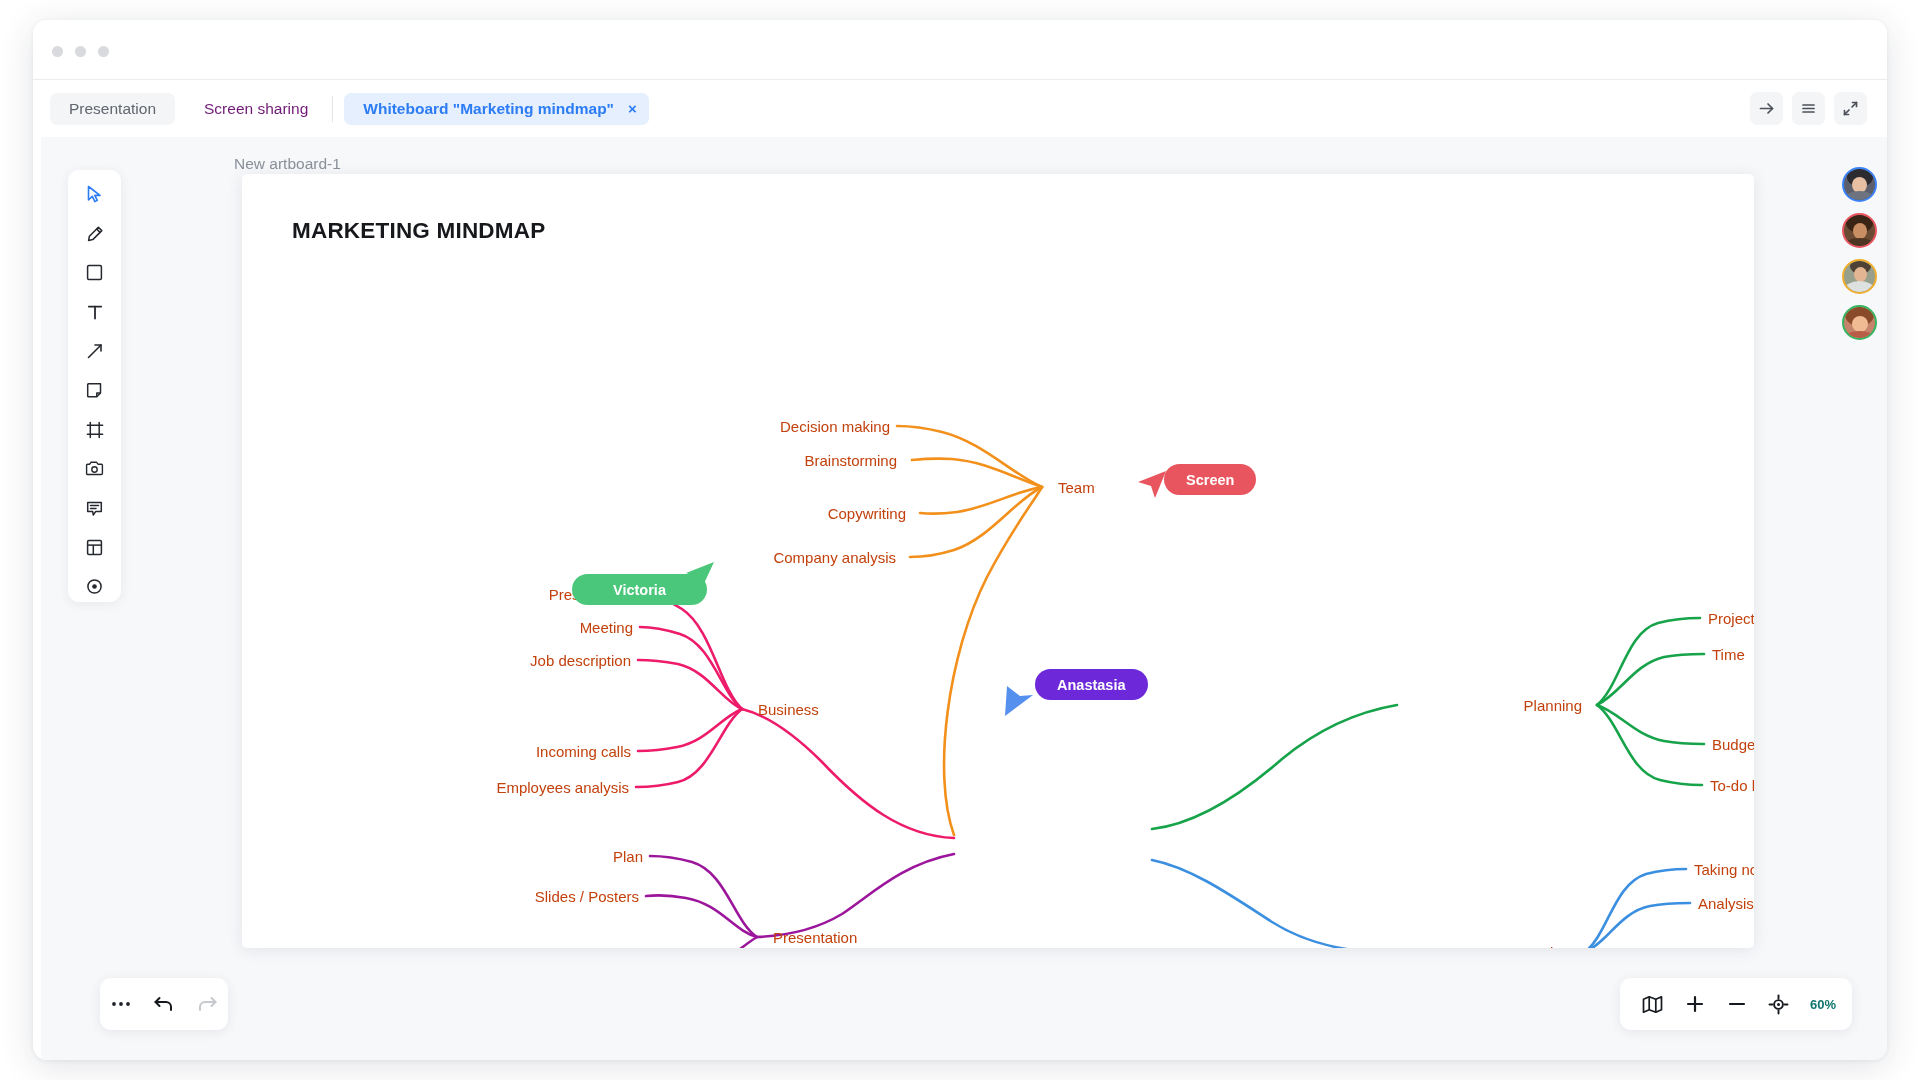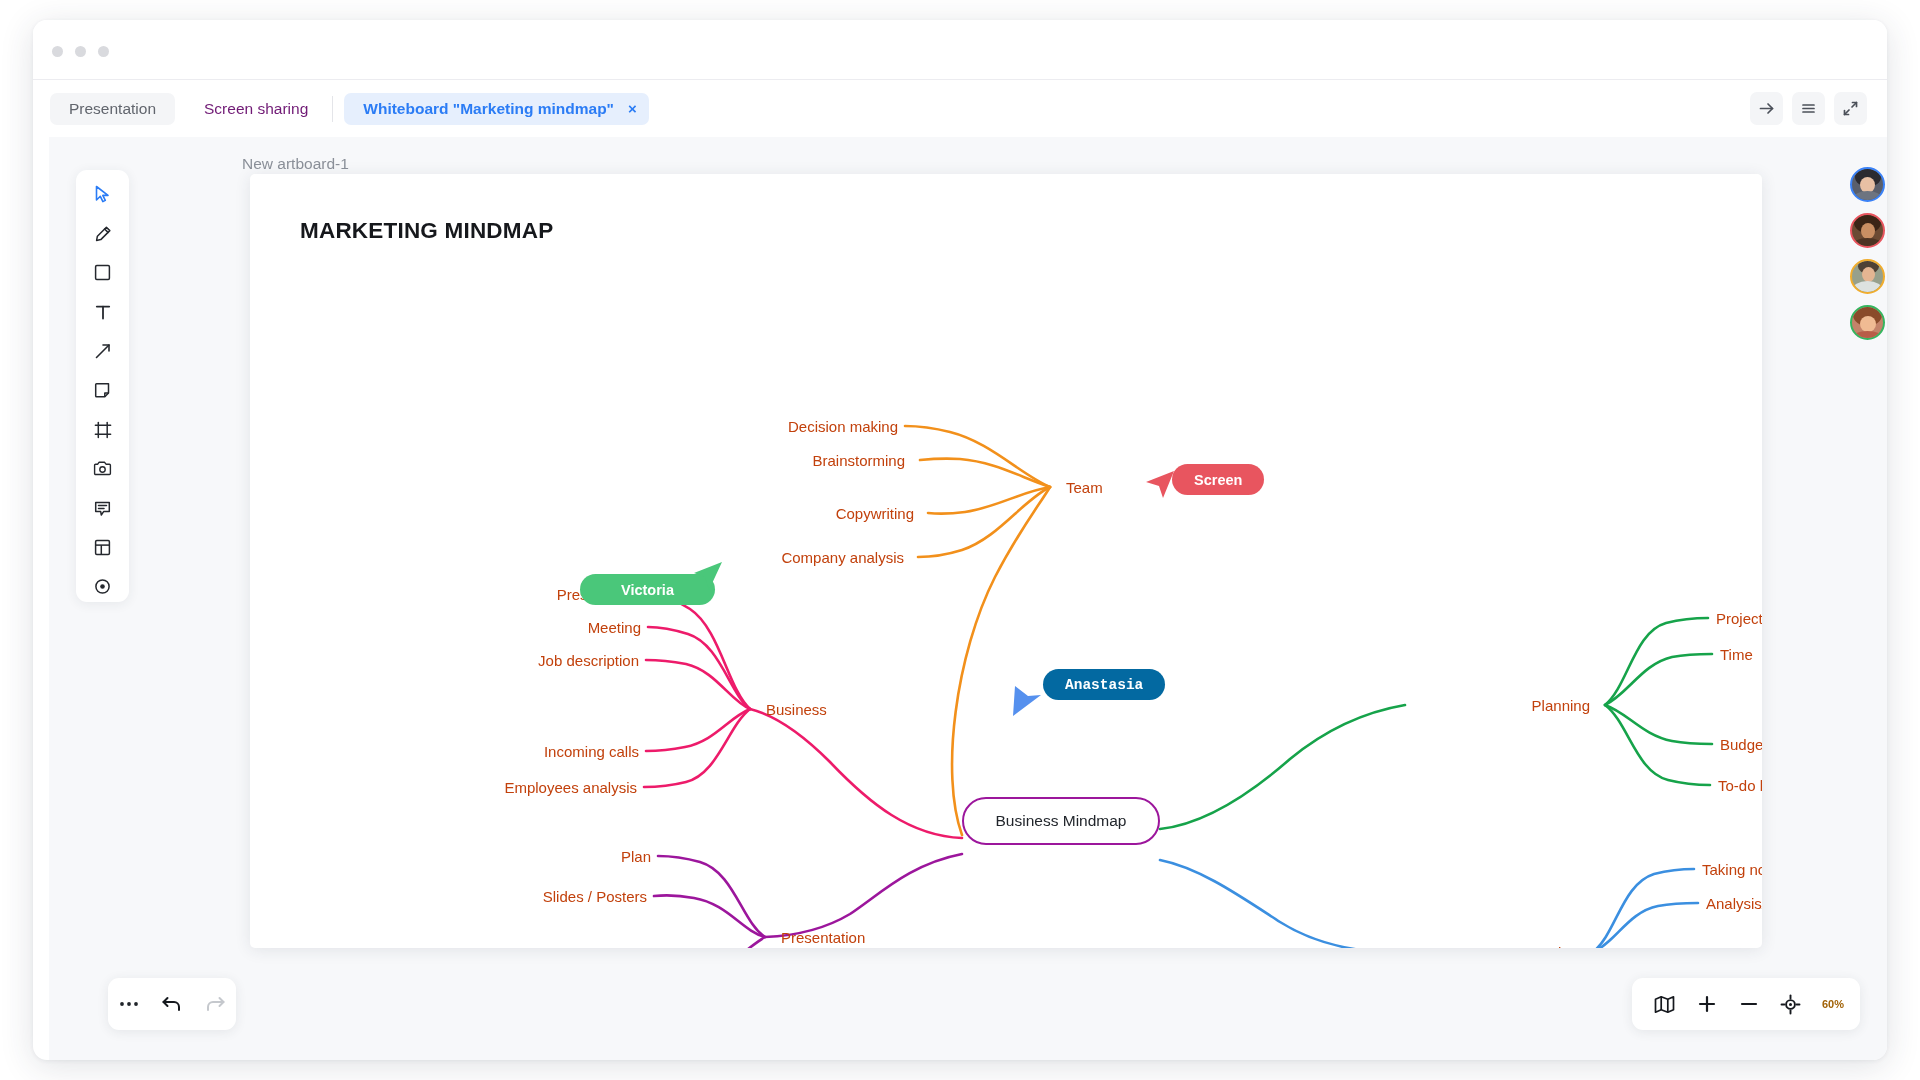--- a/index.html
+++ b/index.html
@@ -59,21 +59,21 @@
   #tabbar-actions { margin-left: auto; margin-right: 20px; display: flex; gap: 9px; }
   .tb-btn {
     width: 33px; height: 33px; border-radius: 7px; background: #f4f5f7;
     display: flex; align-items: center; justify-content: center;
     cursor: pointer;
   }
   .tb-btn svg { display: block; }
 
   
   #workspace {
-    position: absolute; left: 16px; top: 117px;
+    position: absolute; left: 8px; top: 117px;
     width: 100%; bottom: 0;
     background: #f7f8fa;
   }
 
   
   #left-toolbar {
     position: absolute; left: 27px; top: 33px;
     width: 53px; height: 432px;
     background: #ffffff;
     border-radius: 11px;
@@ -153,21 +153,21 @@
   
   #zoom-bar {
     position: absolute; right: 43px; bottom: 30px;
     height: 52px;
     background: #ffffff; border-radius: 11px;
     box-shadow: 0 2px 12px rgba(40,50,70,0.09);
     display: flex; align-items: center; gap: 4px;
     padding: 0 14px;
   }
   .zb-btn { cursor: pointer; display: flex; align-items: center; justify-content: center; width: 38px; height: 38px; }
-  #zoom-level { font-size: 11px; font-weight: 700; color: #a16207; margin-left: 8px; margin-right: 2px; }
+  #zoom-level { font-size: 13px; font-weight: 700; color: #0f766e; margin-left: 8px; margin-right: 2px; }
 
   
   #avatar-rail {
     position: absolute; right: 18px; top: 30px;
     display: flex; flex-direction: column; gap: 11px;
   }
   .avatar {
     width: 35px; height: 35px; border-radius: 50%;
     border: 2.5px solid #ccc;
     overflow: hidden; cursor: pointer; position: relative;
@@ -336,23 +336,20 @@
         <path d="M1355 531 C 1378 512, 1384 458, 1416 449, C 1432 445, 1448 444, 1458 444" stroke="#16a34a" stroke-width="2.6" stroke-linecap="round"></path>
         <path d="M1355 531 C 1378 520, 1392 490, 1422 483, C 1438 480, 1452 480, 1462 480" stroke="#16a34a" stroke-width="2.6" stroke-linecap="round"></path>
         <path d="M1355 531 C 1378 539, 1392 561, 1422 567, C 1438 570, 1452 570, 1462 570" stroke="#16a34a" stroke-width="2.6" stroke-linecap="round"></path>
         <path d="M1355 531 C 1378 548, 1386 598, 1418 606, C 1434 610, 1450 611, 1460 611" stroke="#16a34a" stroke-width="2.6" stroke-linecap="round"></path>
 
         <path d="M1343 778 C 1366 760, 1372 710, 1404 700, C 1420 696, 1434 695, 1444 695" stroke="#3b8fe0" stroke-width="2.6" stroke-linecap="round"></path>
         <path d="M1343 778 C 1366 768, 1378 738, 1408 732, C 1424 729, 1438 729, 1448 729" stroke="#3b8fe0" stroke-width="2.6" stroke-linecap="round"></path>
         <path d="M1343 778 C 1366 788, 1378 806, 1408 810, C 1424 812, 1438 812, 1448 812" stroke="#3b8fe0" stroke-width="2.6" stroke-linecap="round"></path>
       </svg>
 
-      <div id="center-node">
-        <span>Business Mindmap</span>
-      </div>
 
       <div class="node-label left-align" style="left:816px; top:313px;">Team</div>
       <div class="node-label left-align" style="left:516px; top:535px;">Business</div>
       <div class="node-label left-align" style="left:531px; top:763px;">Presentation</div>
       <div class="node-label right-align" style="left:1340px;top:531px;">Planning</div>
       <div class="node-label right-align" style="left:1328px;top:778px;">Learning</div>
 
       <div class="node-label right-align" style="left:648px; top:252px;">Decision making</div>
       <div class="node-label right-align" style="left:655px; top:286px;">Brainstorming</div>
       <div class="node-label right-align" style="left:664px; top:339px;">Copywriting</div>
@@ -386,21 +383,21 @@
         <svg style="position:absolute; left:110px; top:-14px;" width="34" height="34" viewBox="0 0 34 34">
           <path d="M32 2 L4 13 L15 17 L19 30 Z" fill="#4ac77a"></path>
         </svg>
         <div class="cursor-pill" style="background:#4ac77a; width:135px; padding:0;">Victoria</div>
       </div>
 
       <div class="cursor-tag" style="left:775px; top:495px;">
         <svg style="position:absolute; left:-14px; top:13px;" width="36" height="36" viewBox="0 0 36 36">
           <path d="M2 34 L4 4 L17 14 L30 13 Z" fill="#5590ee"></path>
         </svg>
-        <div class="cursor-pill" style="background:#0369a1; margin-left:18px;font-family:Liberation Mono, monospace;">Anastasia</div>
+        <div class="cursor-pill" style="background:#6d28d9; margin-left:18px;">Anastasia</div>
       </div>
 
     </div>
 
     <div id="bottom-left-bar">
       <div class="bl-btn">
         <svg width="20" height="6" viewBox="0 0 20 6">
           <circle cx="3" cy="3" r="1.9" fill="#20242a"></circle>
           <circle cx="10" cy="3" r="1.9" fill="#20242a"></circle>
           <circle cx="17" cy="3" r="1.9" fill="#20242a"></circle>

